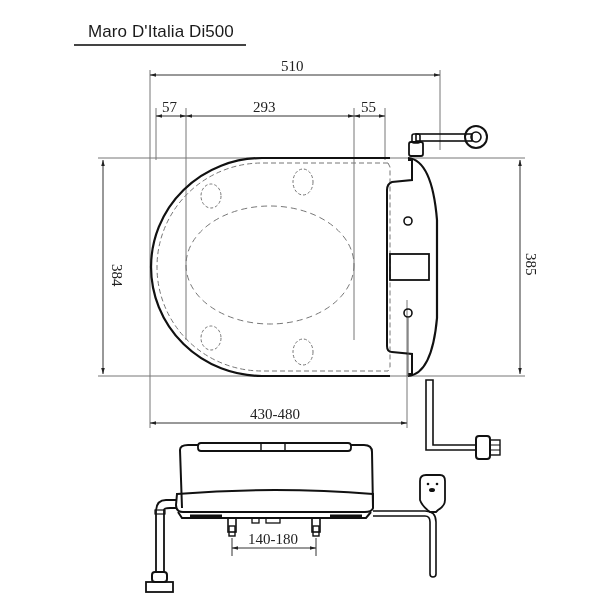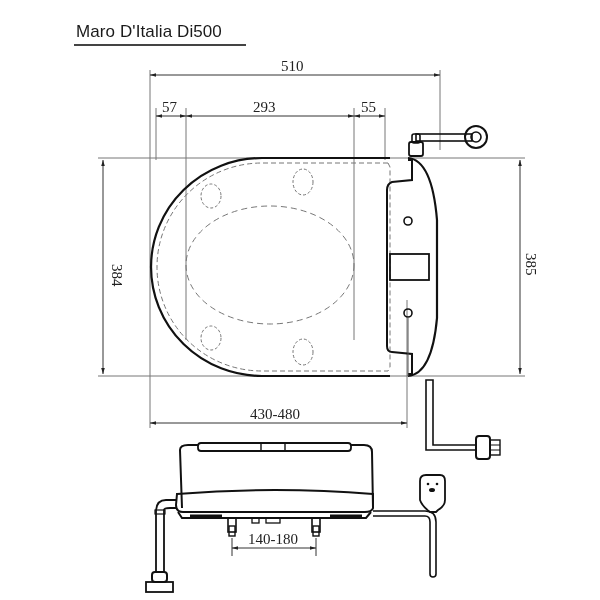--- a/index.html
+++ b/index.html
@@ -1,17 +1,17 @@
 <!DOCTYPE html>
 <html><head>
 <meta charset="utf-8">
 <style>
   html, body { margin:0; padding:0; background:#ffffff; }
   body { width:600px; height:600px; position:relative; overflow:hidden; font-family:"Liberation Sans", sans-serif; }
-  .title { position:absolute; left:76px; top:22px; font-size:17px; color:#1a1a1a; letter-spacing:0.1px; }
+  .title { position:absolute; left:88px; top:22px; font-size:17px; color:#1a1a1a; letter-spacing:0.1px; }
   .title-underline { position:absolute; left:74px; top:44px; width:172px; height:2px; background:#444; }
   svg { position:absolute; left:0; top:0; }
   .dimtext { font-family:"Liberation Serif", serif; font-size:15px; fill:#222; }
 </style>
 </head>
 <body>
 
 <div class="title">Maro D'Italia Di500</div>
 <div class="title-underline"></div>
 

